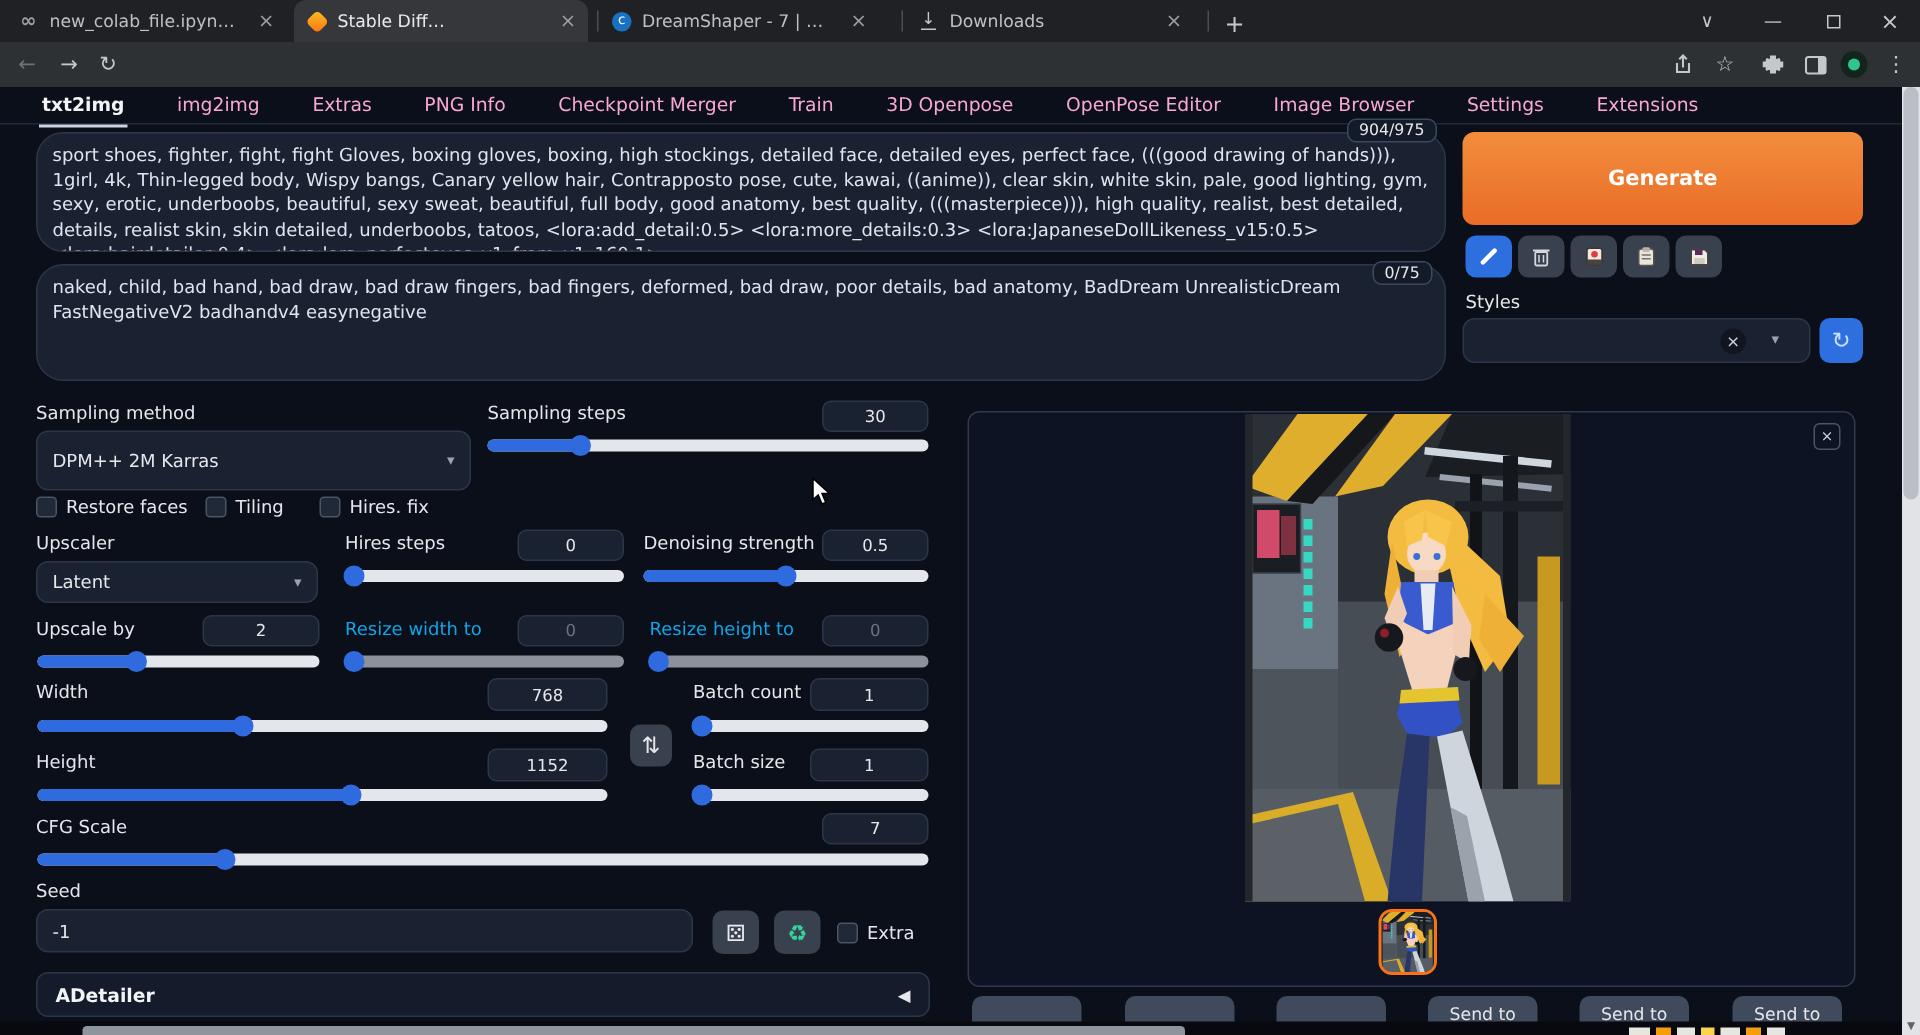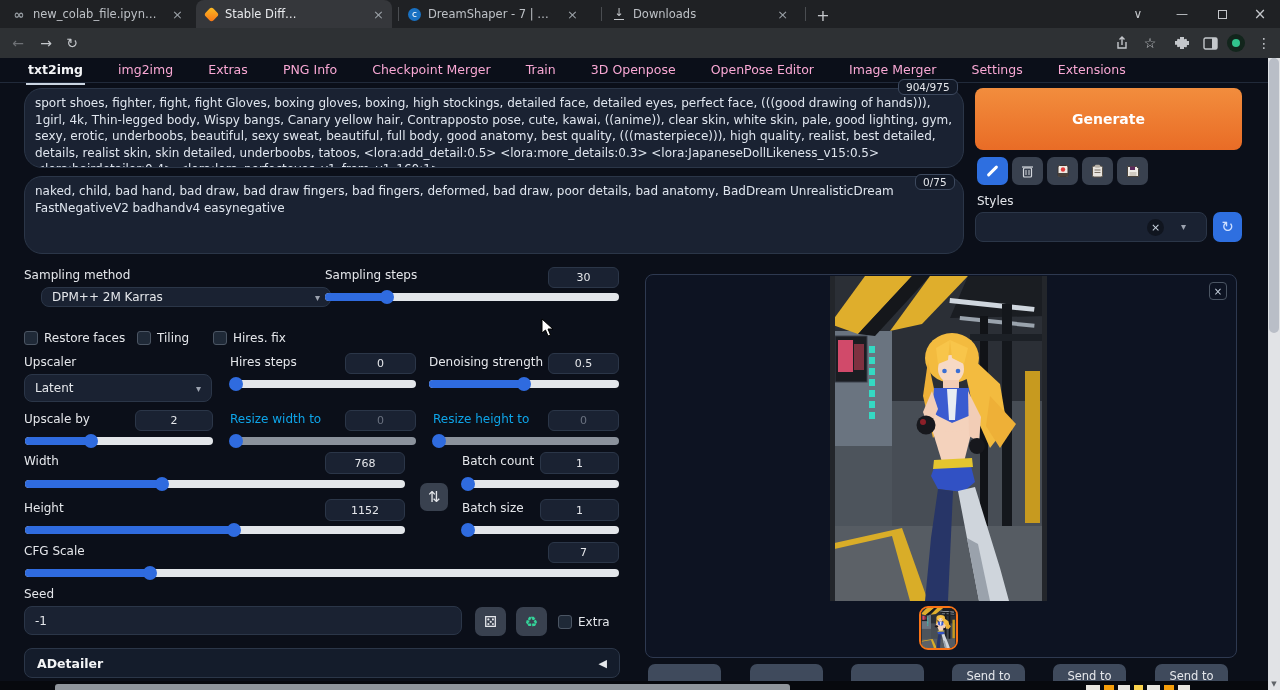--- a/index.html
+++ b/index.html
@@ -193,33 +193,33 @@
 
   <div id="navtabs">
     <span class="ntab active">txt2img</span>
     <span class="ntab">img2img</span>
     <span class="ntab">Extras</span>
     <span class="ntab">PNG Info</span>
     <span class="ntab">Checkpoint Merger</span>
     <span class="ntab">Train</span>
     <span class="ntab">3D Openpose</span>
     <span class="ntab">OpenPose Editor</span>
-    <span class="ntab">Image Merger</span>
+    <span class="ntab">Image Browser</span>
     <span class="ntab">Settings</span>
     <span class="ntab">Extensions</span>
   </div>
 
   <div class="counter" style="left:898px; top:21px;">904/975</div>
   <div class="tbox" style="left:24px; top:30px; width:940px; height:80px;">sport shoes, fighter, fight, fight Gloves, boxing gloves, boxing,  high stockings, detailed face, detailed eyes, perfect face, (((good drawing of hands))), 1girl, 4k, Thin-legged body, Wispy bangs, Canary yellow hair, Contrapposto pose, cute, kawai, ((anime)), clear skin, white skin, pale,  good lighting, gym, sexy, erotic, underboobs, beautiful, sexy sweat,  beautiful, full body, good anatomy, best quality, (((masterpiece))), high quality, realist, best detailed, details, realist skin, skin detailed, underboobs, tatoos, &lt;lora:add_detail:0.5&gt; &lt;lora:more_details:0.3&gt; &lt;lora:JapaneseDollLikeness_v15:0.5&gt; &lt;lora:hairdetailer:0.4&gt; &lt;lora:lora_perfecteyes_v1_from_v1_160:1&gt;</div>
 
   <div class="counter" style="left:915px; top:116px;">0/75</div>
   <div class="tbox" style="left:24px; top:118px; width:940px; height:78px;">naked, child, bad hand, bad draw, bad draw fingers, bad fingers, deformed, bad draw, poor details, bad anatomy, BadDream UnrealisticDream FastNegativeV2 badhandv4 easynegative</div>
 
   <span class="lbl" style="left:24px; top:210px;">Sampling method</span>
-  <div class="dd" style="left:41px; top:229px; width:290px; height:20px;align-items:center;">
+  <div class="dd" style="left:24px; top:229px; width:290px; height:40px;align-items:center;">
     <span>DPM++ 2M Karras</span>
     <span class="caret">▾</span>
   </div>
   <span class="lbl" style="left:325px; top:210px;">Sampling steps</span>
   <div class="numbadge" style="left:548px; top:209px; width:71px; height:21px;">30</div>
   <div class="slider" style="left:325px; top:235px; width:294px;">
     <div class="fill" style="width:21%;"></div>
       <div class="knob" style="left:21%;"></div>
   </div>
 

